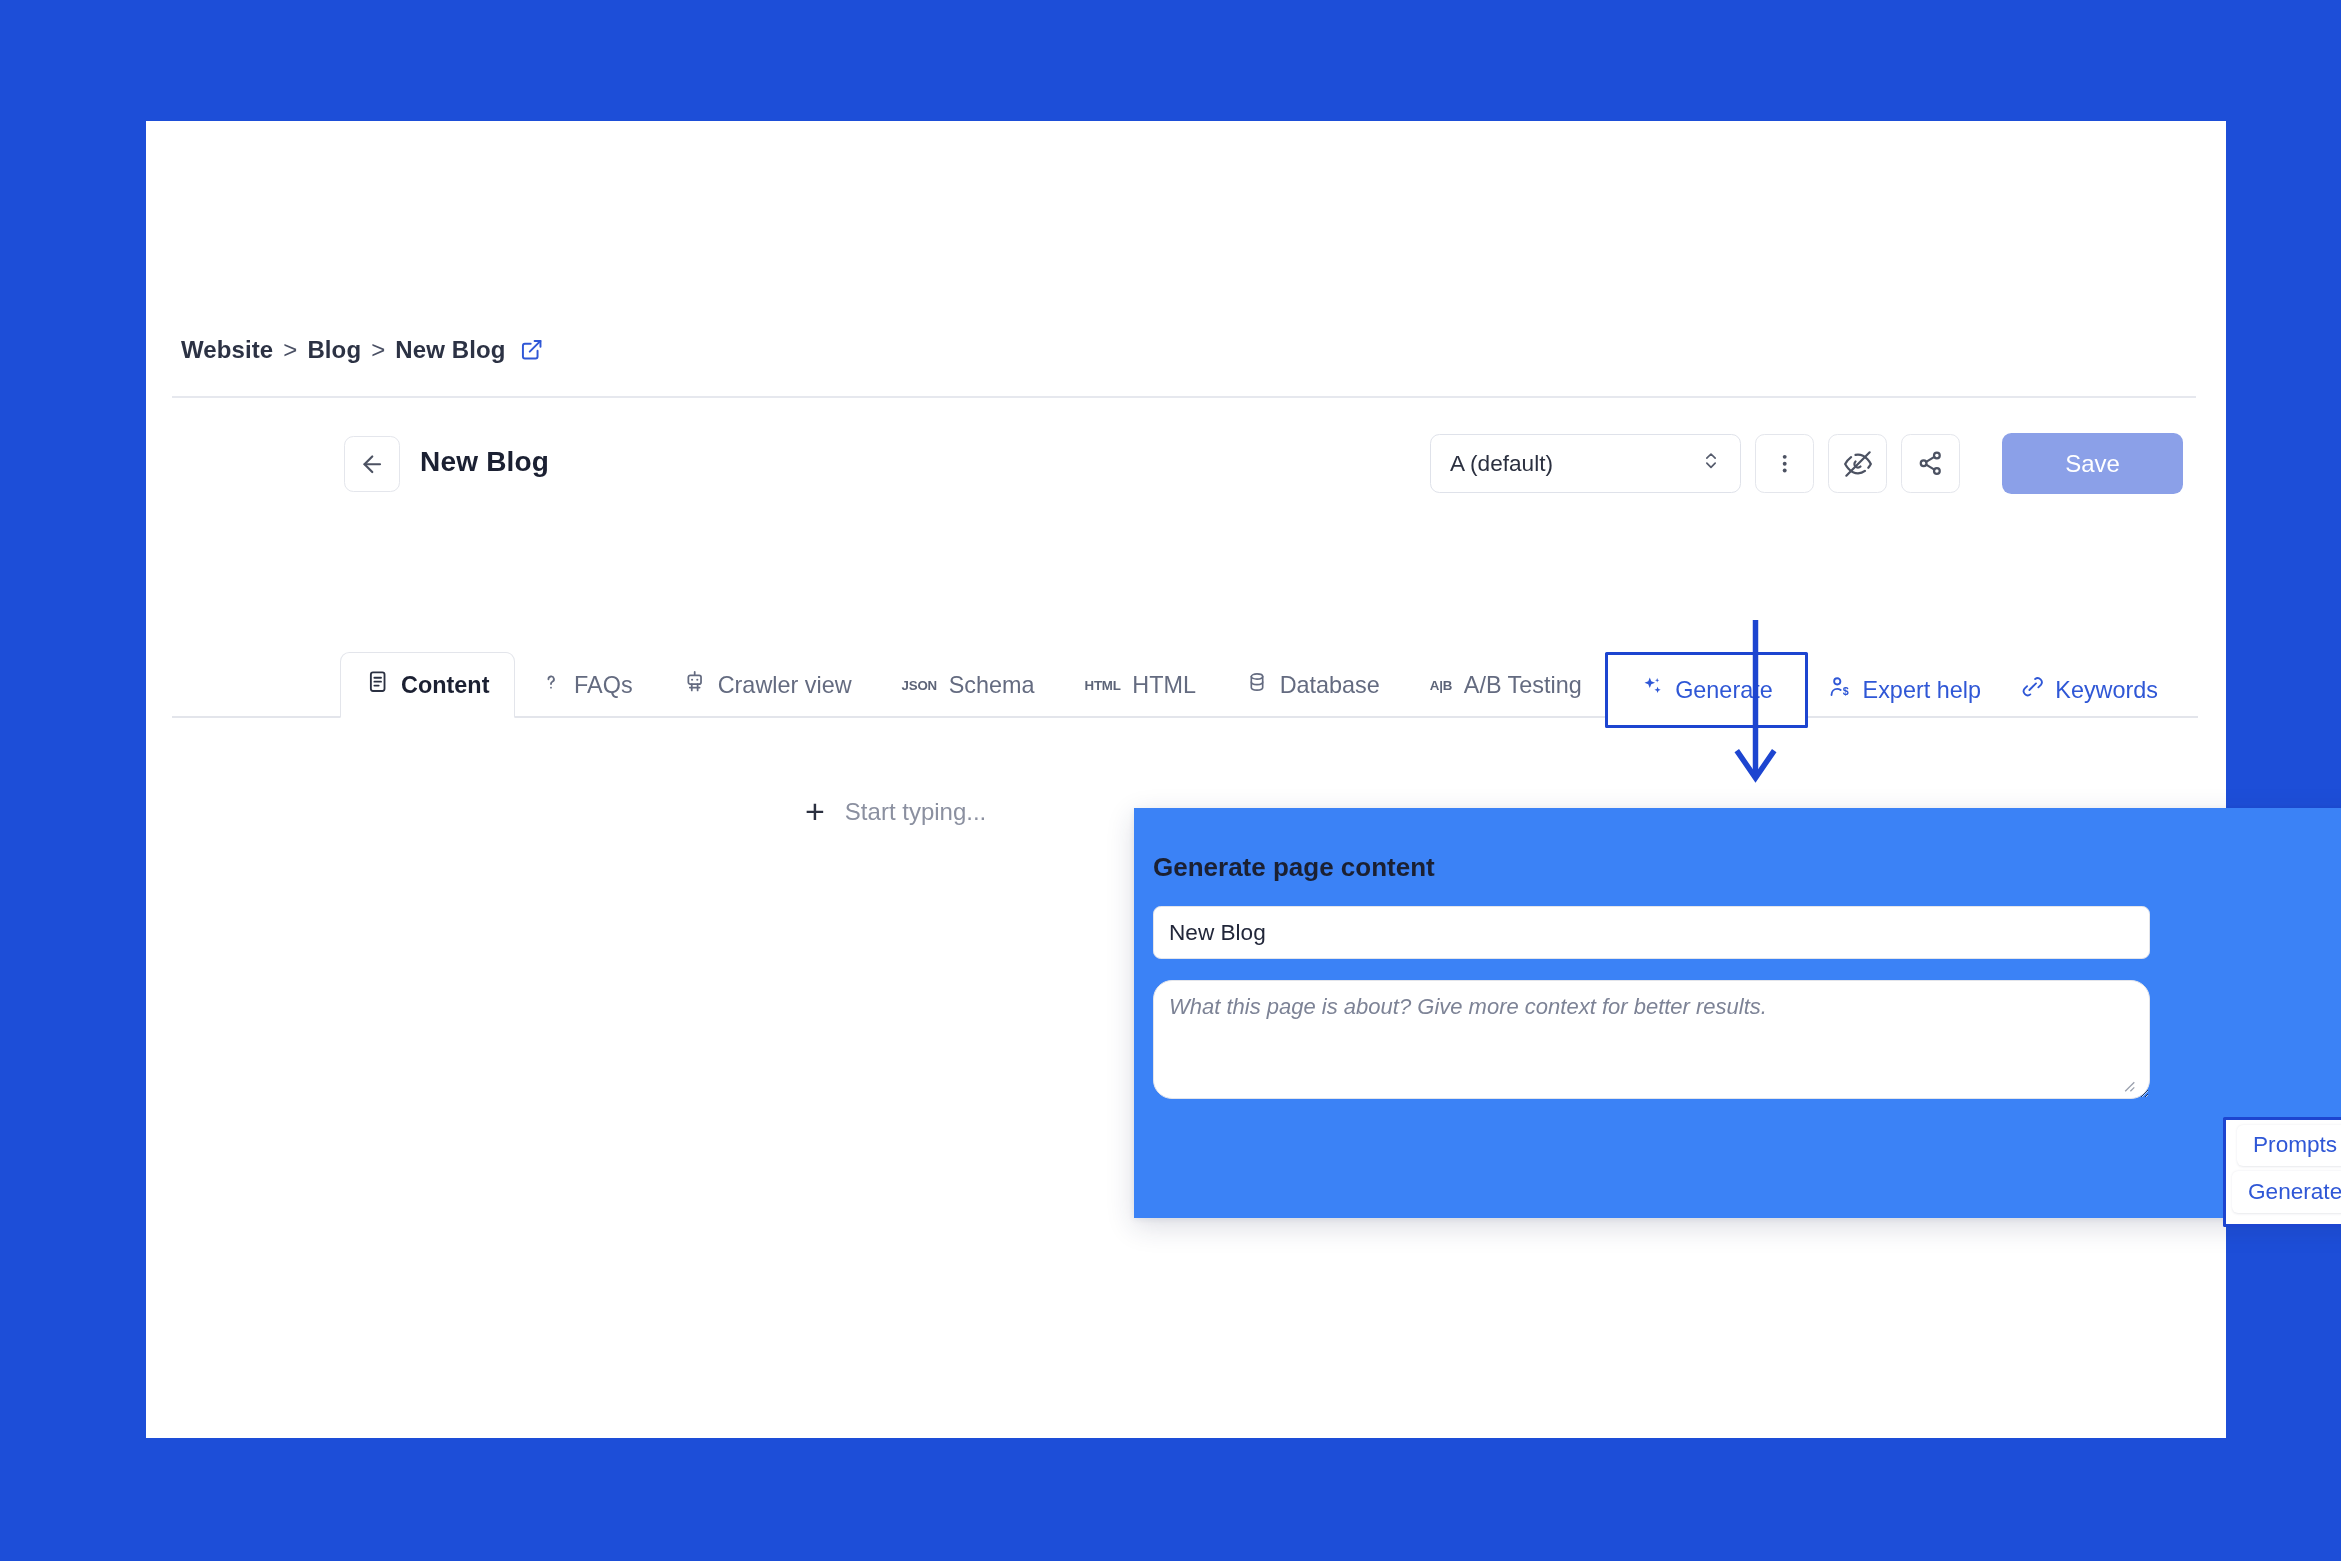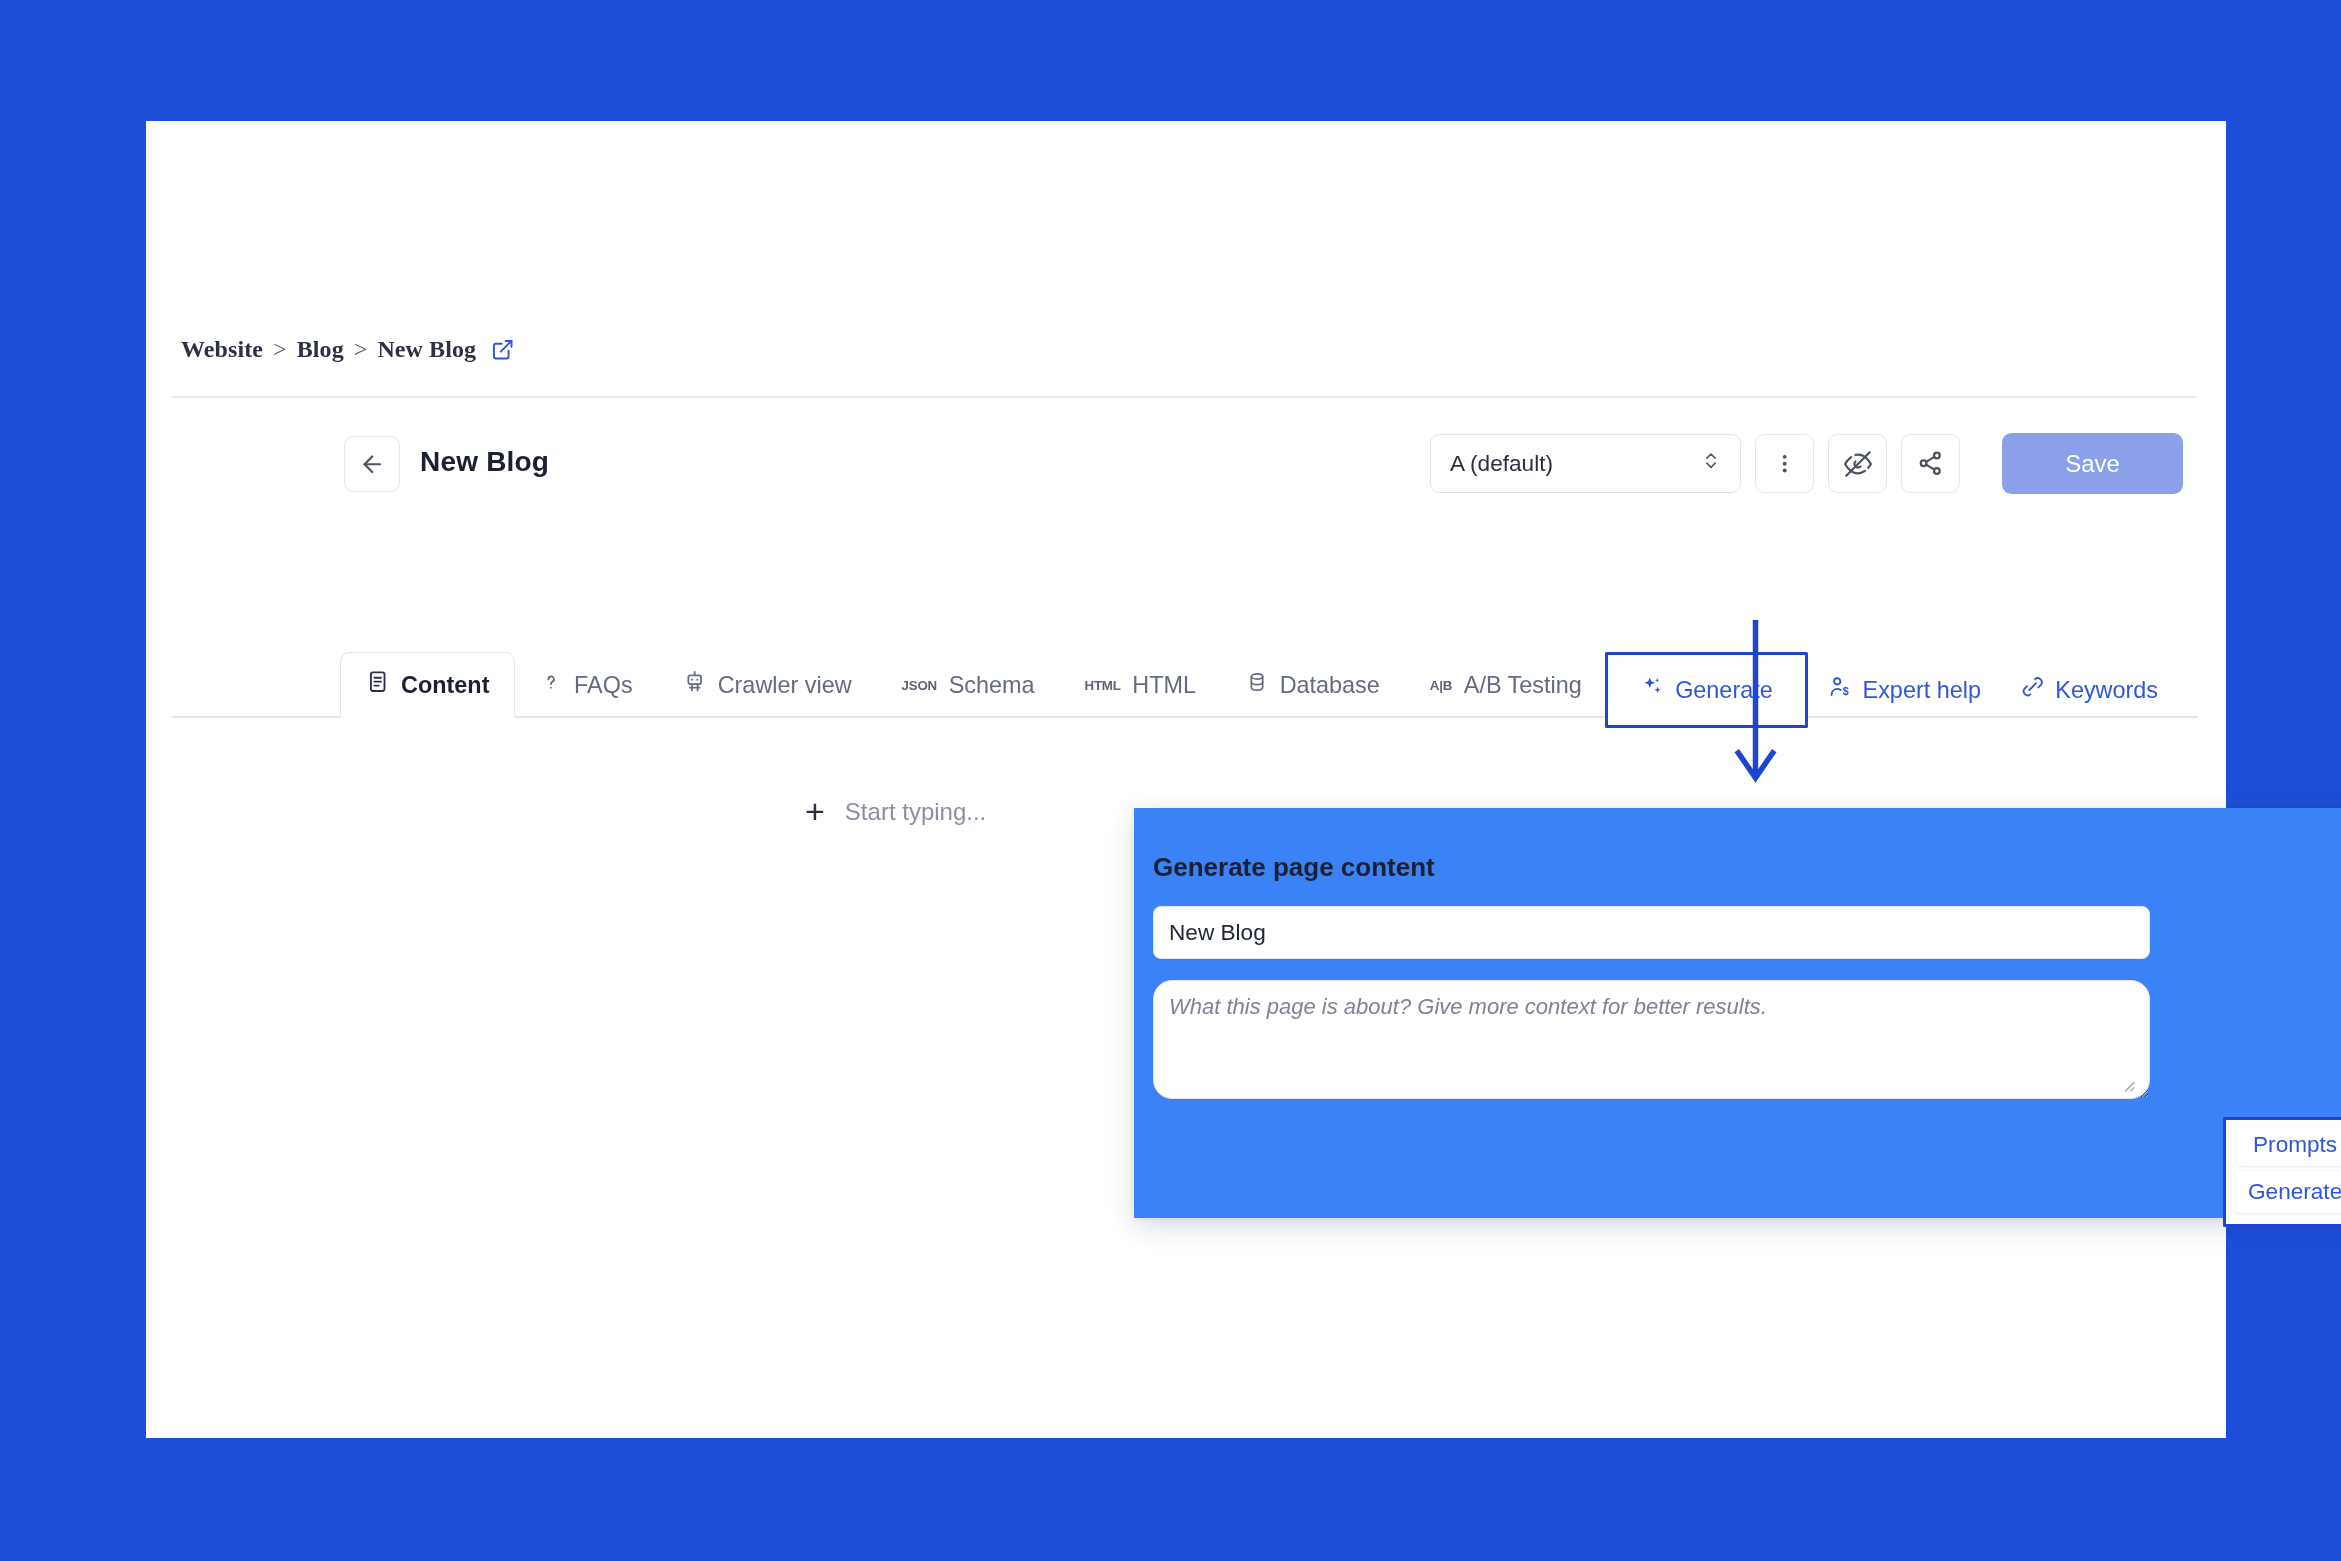--- a/index.html
+++ b/index.html
@@ -30,21 +30,20 @@
     position: absolute;
     left: 35px;
     top: 215px;
     display: flex;
     align-items: center;
     gap: 10px;
     font-size: 24px;
     color: #2c3244;
     font-weight: 600;
     letter-spacing: 0.1px;
-    font-family: Liberation Serif, serif;
   }
   .breadcrumb .sep { color: #4a5064; font-weight: 500; }
   .ext-link-icon { display: inline-flex; margin-left: 4.7px; }
 
   .divider-h {
     position: absolute;
     left: 26px;
     top: 275px;
     width: 2024px;
     height: 1.6px;

